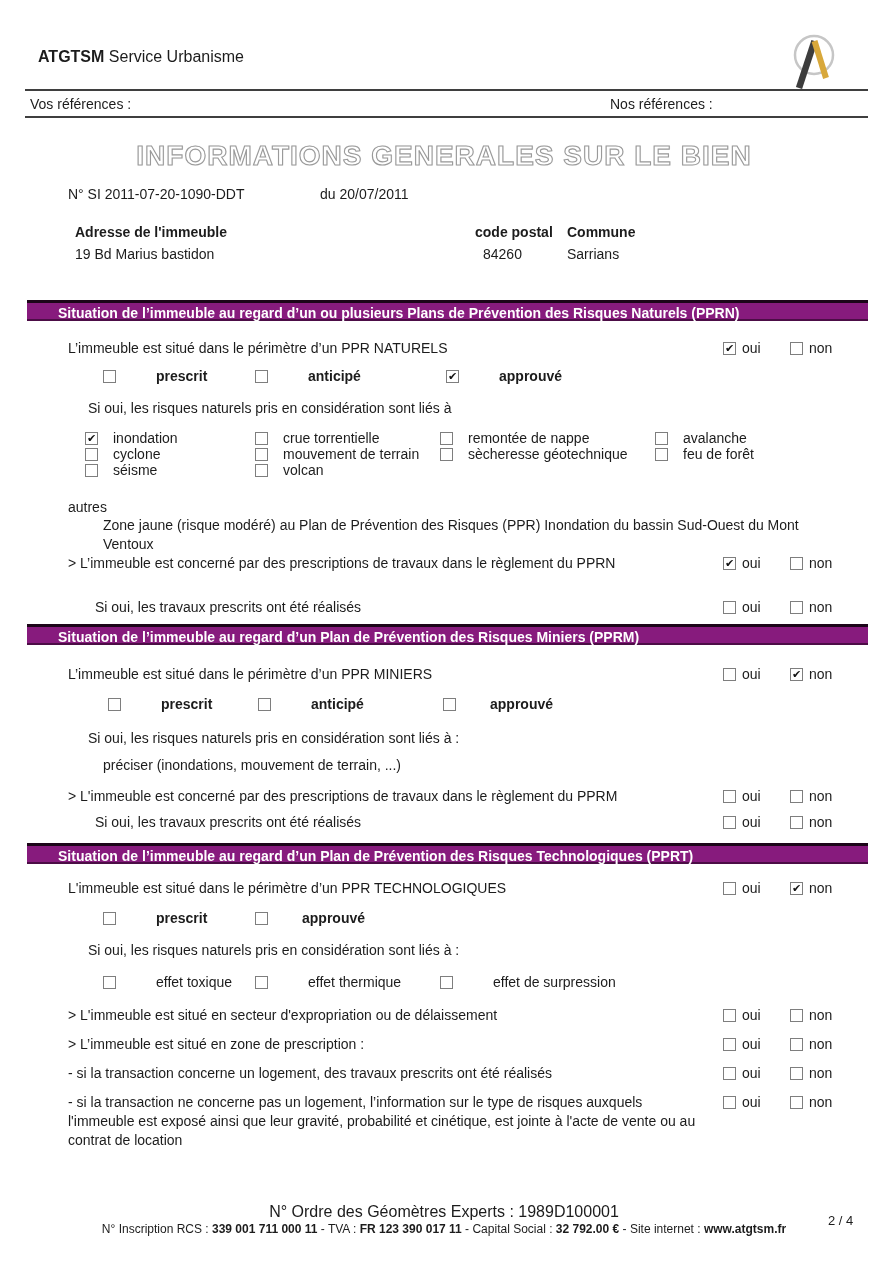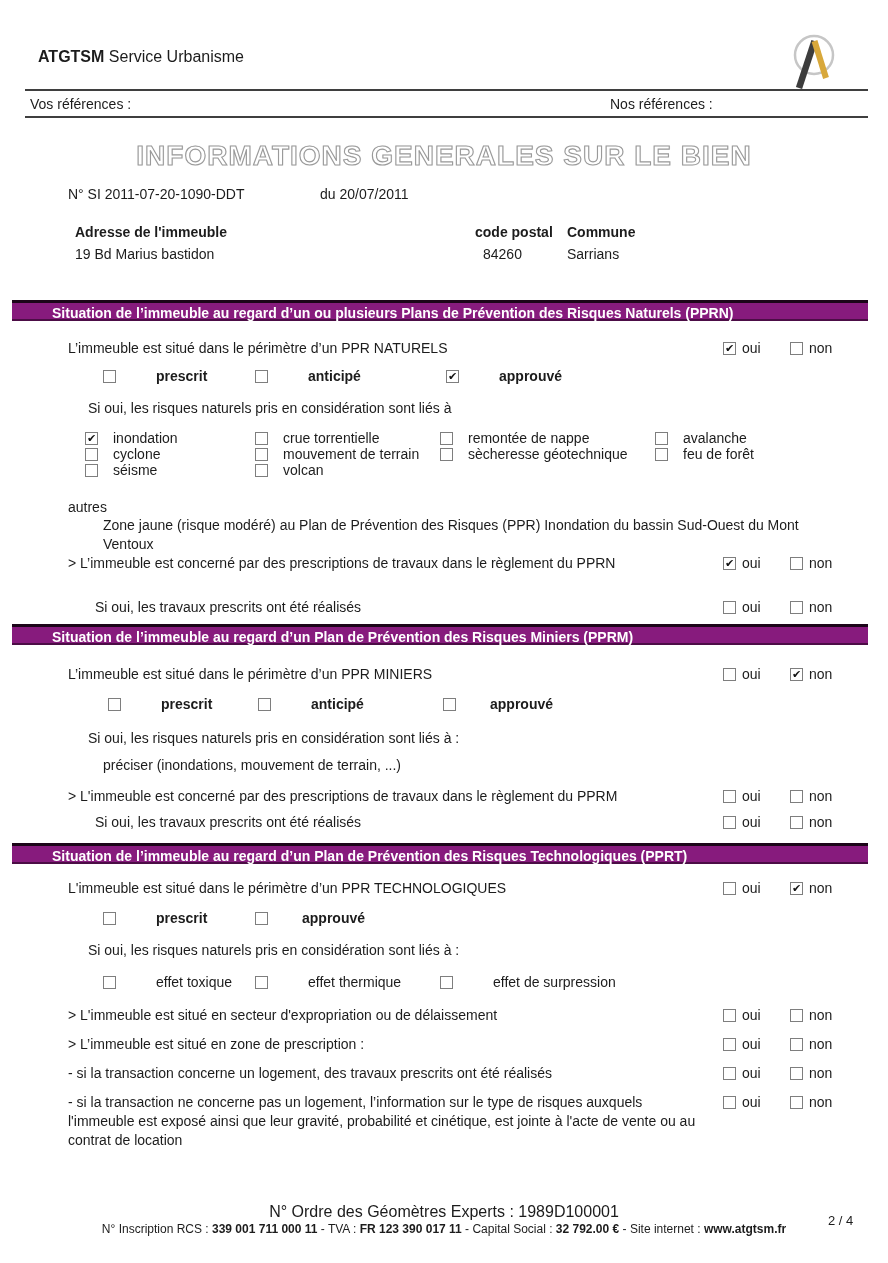--- a/index.html
+++ b/index.html
@@ -18,24 +18,24 @@
     position:absolute;left:0;right:0;top:120px;text-align:center;
     font-size:28px;font-weight:bold;letter-spacing:1px;
     color:#ffffff;-webkit-text-stroke:1.1px #9a9a9a;text-shadow:0 0 1px #aaaaaa;margin-top:20px;
   }
   .intro{position:absolute;left:68px;top:160px;}
   .ref-row{position:absolute;left:68px;top:186px;}
   .ref-num{display:inline-block;width:252px;}
   .addr-label{position:absolute;top:224px;font-weight:bold;}
   .addr-value{position:absolute;top:246px;}
   .bar{
-    position:absolute;left:12px;right:20px;height:21px;
+    position:absolute;left:27px;right:20px;height:21px;
     background:#871b7d;border-top:3px solid #1c0519;border-bottom:2px solid #4c0d46;
     color:#ffffff;font-weight:bold;font-size:14px;line-height:21px;
-    padding-left:40px;box-sizing:border-box;white-space:nowrap;
+    padding-left:31px;box-sizing:border-box;white-space:nowrap;
   }
   .row{position:absolute;left:0;right:0;}
   .qtext{margin-left:68px;width:600px;line-height:19px;}
   .qtext.indent{margin-left:95px;}
   .cb{
     display:inline-flex;align-items:center;justify-content:center;
     width:13px;height:13px;border:1px solid #7e7e7e;background:#fff;
     box-sizing:border-box;font-size:11px;font-weight:bold;color:#111;flex:0 0 13px;
   }
   .yn{position:absolute;left:723px;top:1px;display:flex;align-items:center;}

